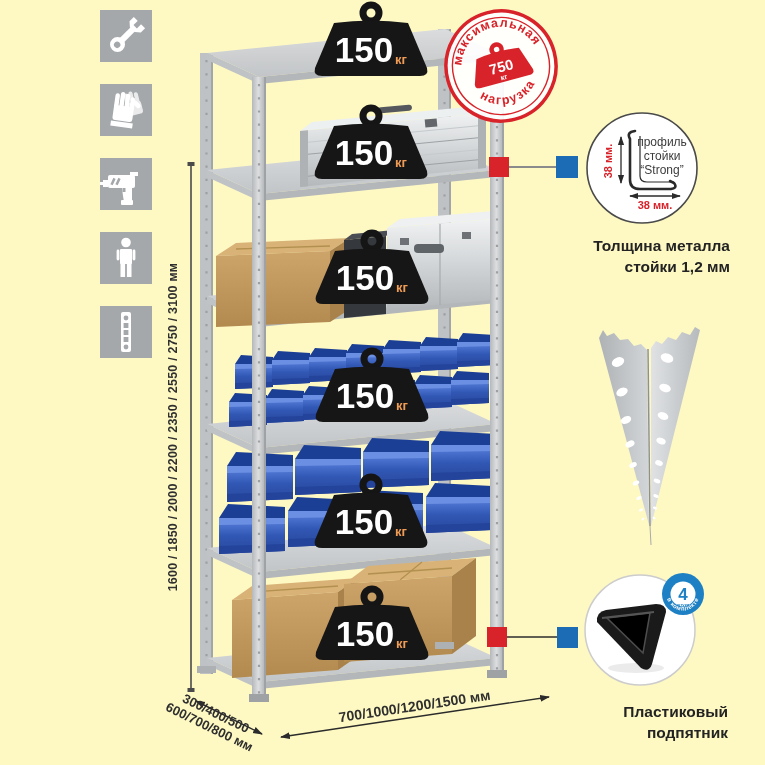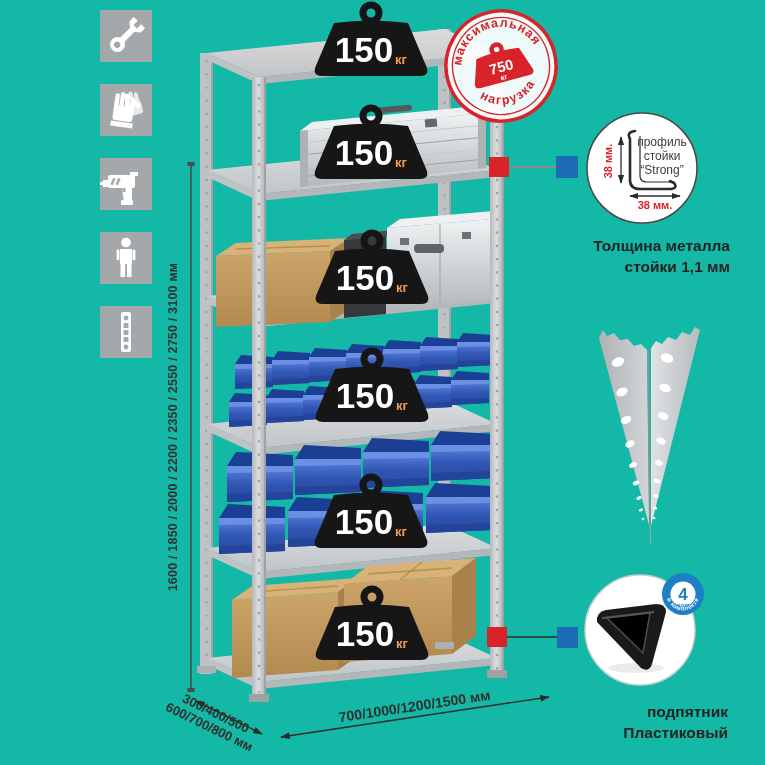--- a/index.html
+++ b/index.html
@@ -1,16 +1,16 @@
 <!DOCTYPE html>
 <html><head>
 <meta charset="utf-8">
 <style>
   html,body{margin:0;padding:0;background:#fff;}
-  .canvas{position:relative;width:765px;height:765px;background:#14b8a6;overflow:hidden;
+  .canvas{position:relative;width:765px;height:765px;background:#fef9c3;overflow:hidden;
           font-family:"Liberation Sans",sans-serif;}
   .scene{position:absolute;left:0;top:0;}
   svg text{font-family:"Liberation Sans",sans-serif;}
   .tile{position:absolute;left:100px;width:52px;height:52px;background:#a4a8ab;}
   .tile svg{width:52px;height:52px;display:block;}
   .dim-label{position:absolute;color:#2f2f2f;font-weight:bold;}
   #height-label{width:540px;left:-97px;top:420px;text-align:center;font-size:12.5px;
                 transform:rotate(-90deg);letter-spacing:.2px;}
   #depth-label{left:130px;top:706px;width:165px;font-size:13px;line-height:1.12;
                text-align:center;transform:rotate(26deg);}
@@ -424,21 +424,21 @@
 
 <div id="depth-label" class="dim-label">
   <span>300/400/500</span>
   <span>600/700/800 мм</span>
 </div>
 
 <div id="width-label" class="dim-label">700/1000/1200/1500 мм</div>
 
 <div id="caption-profile" class="caption">
   <span>Толщина металла</span>
-  <span>стойки 1,1 мм</span>
+  <span>стойки 1,2 мм</span>
 </div>
 
 <div id="caption-foot" class="caption">
+  <span>Пластиковый</span>
   <span>подпятник</span>
-  <span>Пластиковый</span>
 </div>
 
 </div>
 
 </body></html>

